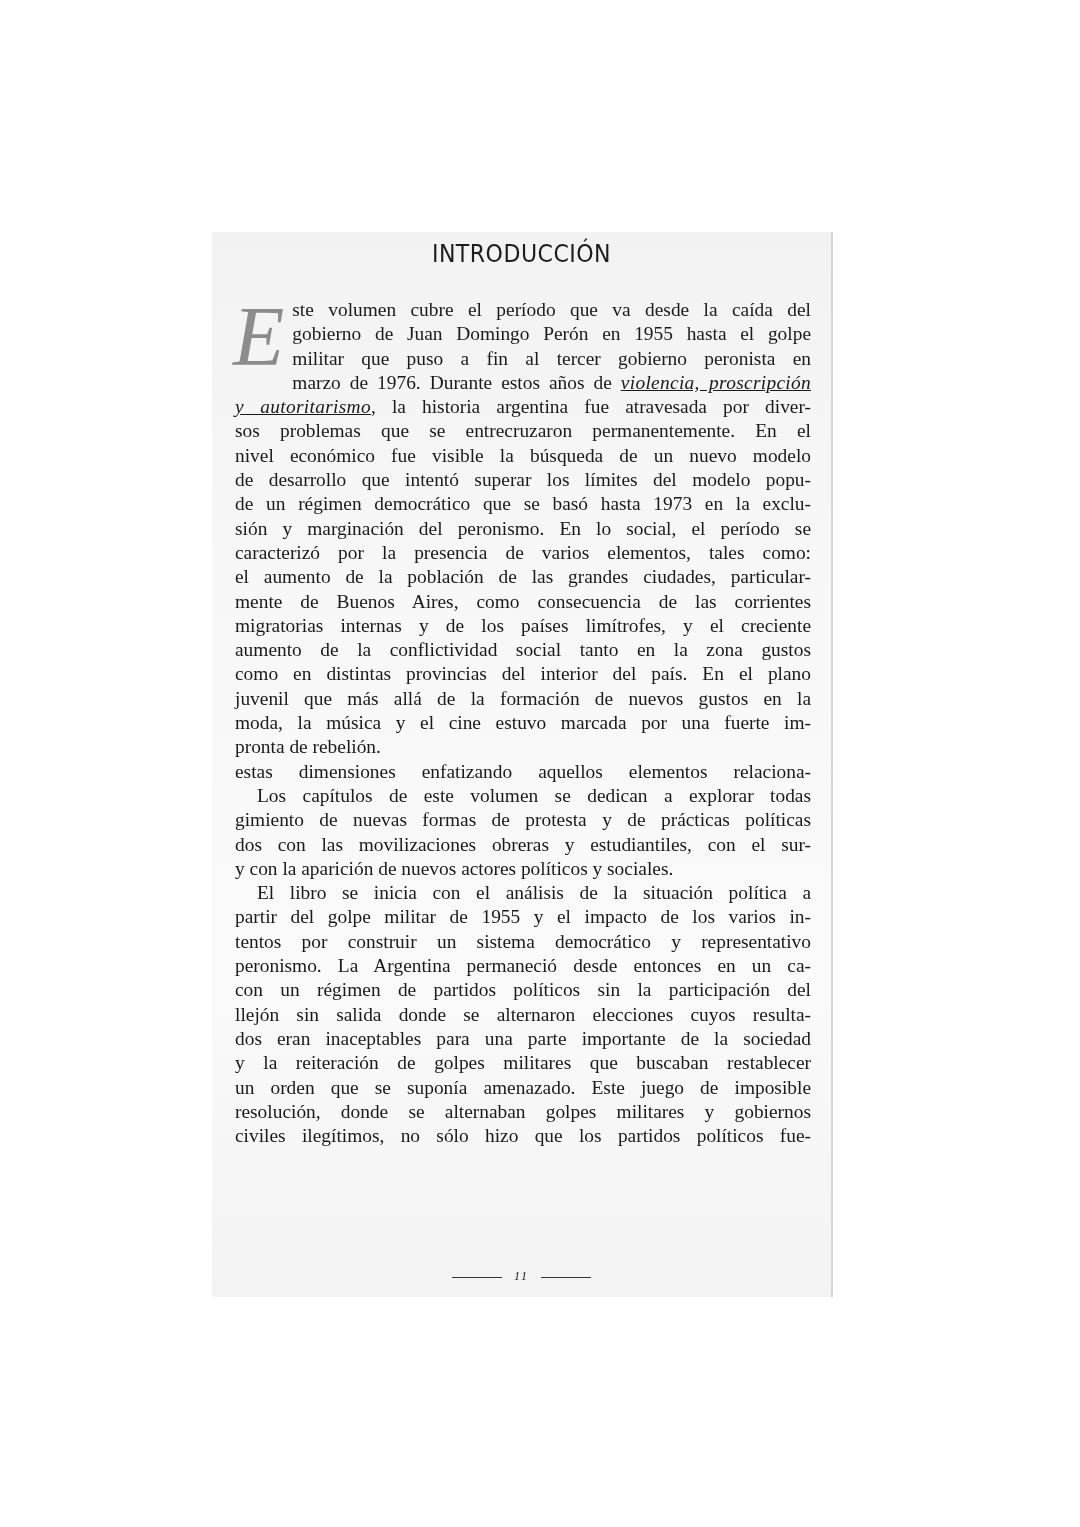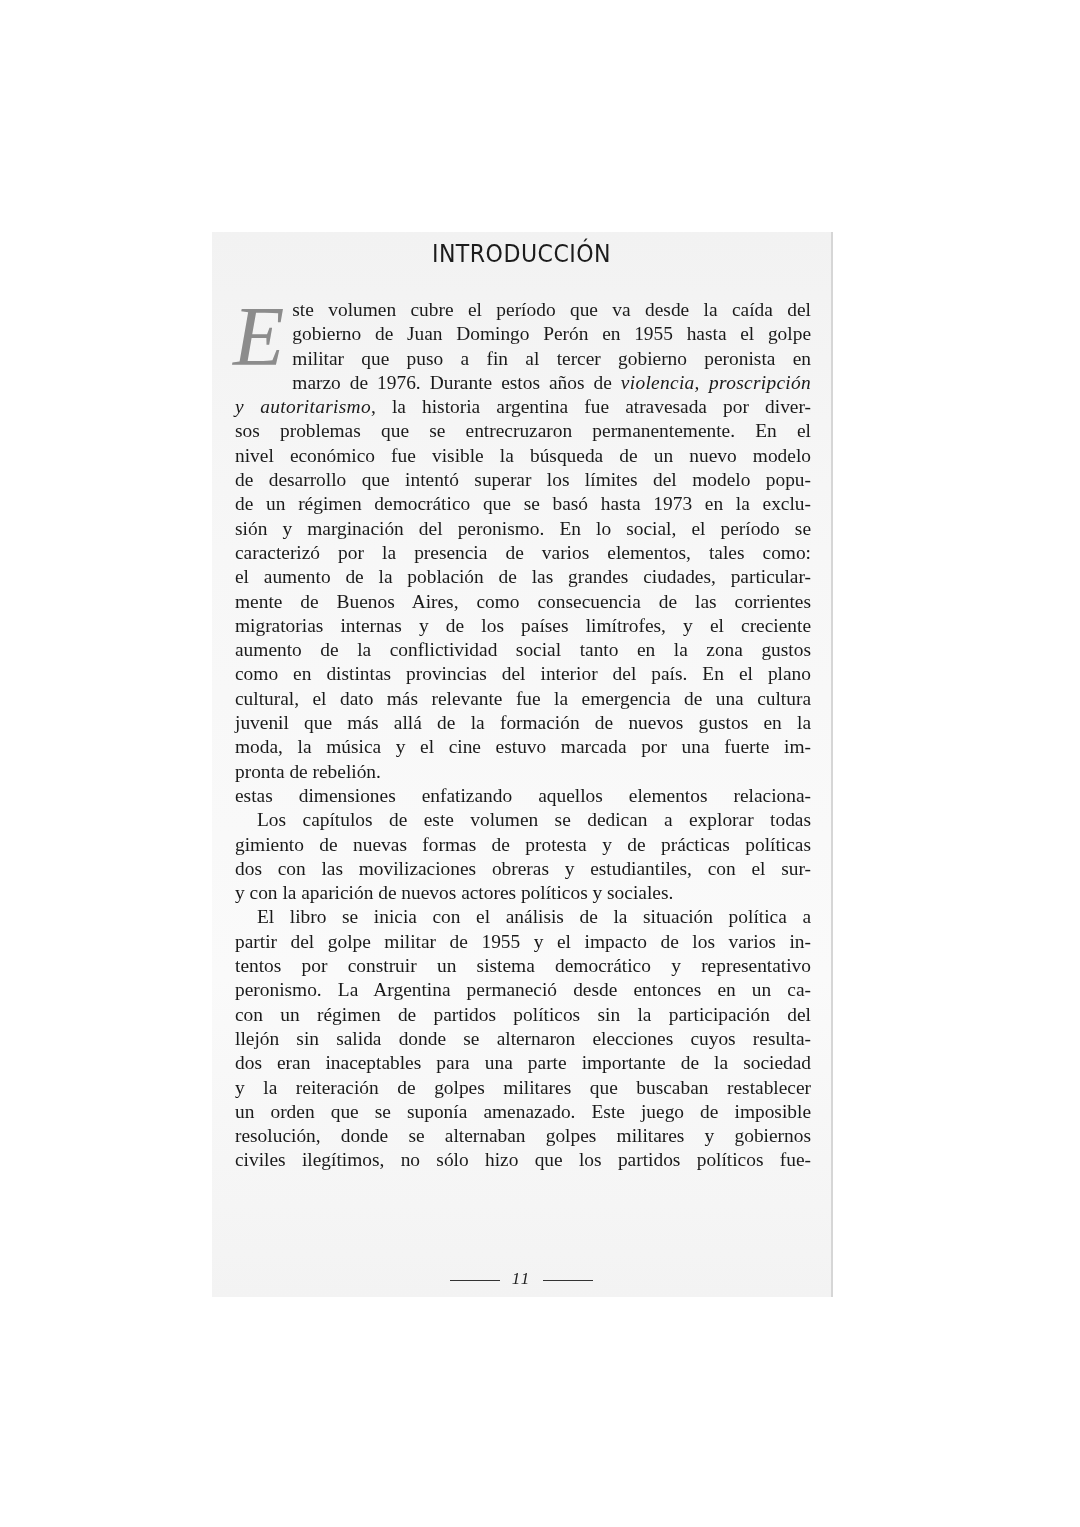--- a/index.html
+++ b/index.html
@@ -73,29 +73,30 @@
       margin: 6px 8px 0 -2px;
       font-style: italic;
       font-weight: normal;
     }
     .dropcap-lines {
       overflow: hidden;
     }
     em {
       font-style: italic;
       letter-spacing: 0.3px;
+      text-decoration: underline;
     }
     .folio {
       position: absolute;
       left: 0;
       top: 1037px;
       width: 100%;
       text-align: center;
       font-family: "Liberation Serif", serif;
-      font-size: 17px;
+      font-size: 12px;
       color: #222;
     }
     .folio .rule {
       display: inline-block;
       width: 50px;
       height: 0;
       border-top: 1.5px solid #333;
       vertical-align: middle;
       margin: 0 12px;
     }
@@ -125,21 +126,20 @@
       <span class="line">nivel económico fue visible la búsqueda de un nuevo modelo</span>
       <span class="line">de desarrollo que intentó superar los límites del modelo popu-</span>
       <span class="line">de un régimen democrático que se basó hasta 1973 en la exclu-</span>
       <span class="line">sión y marginación del peronismo. En lo social, el período se</span>
       <span class="line">caracterizó por la presencia de varios elementos, tales como:</span>
       <span class="line">el aumento de la población de las grandes ciudades, particular-</span>
       <span class="line">mente de Buenos Aires, como consecuencia de las corrientes</span>
       <span class="line">migratorias internas y de los países limítrofes, y el creciente</span>
       <span class="line">aumento de la conflictividad social tanto en la zona gustos</span>
       <span class="line">como en distintas provincias del interior del país. En el plano</span>
-      <span class="line">cultural, el dato más relevante fue la emergencia de una cultura</span>
       <span class="line">juvenil que más allá de la formación de nuevos gustos en la</span>
       <span class="line">moda, la música y el cine estuvo marcada por una fuerte im-</span>
       <span class="line last">pronta de rebelión.</span>
     </div>
 
     <div class="para">
       <span class="line">estas dimensiones enfatizando aquellos elementos relaciona-</span>
       <span class="line" style="padding-left:22px;box-sizing:border-box;">Los capítulos de este volumen se dedican a explorar todas</span>
       <span class="line">gimiento de nuevas formas de protesta y de prácticas políticas</span>
       <span class="line">dos con las movilizaciones obreras y estudiantiles, con el sur-</span>

